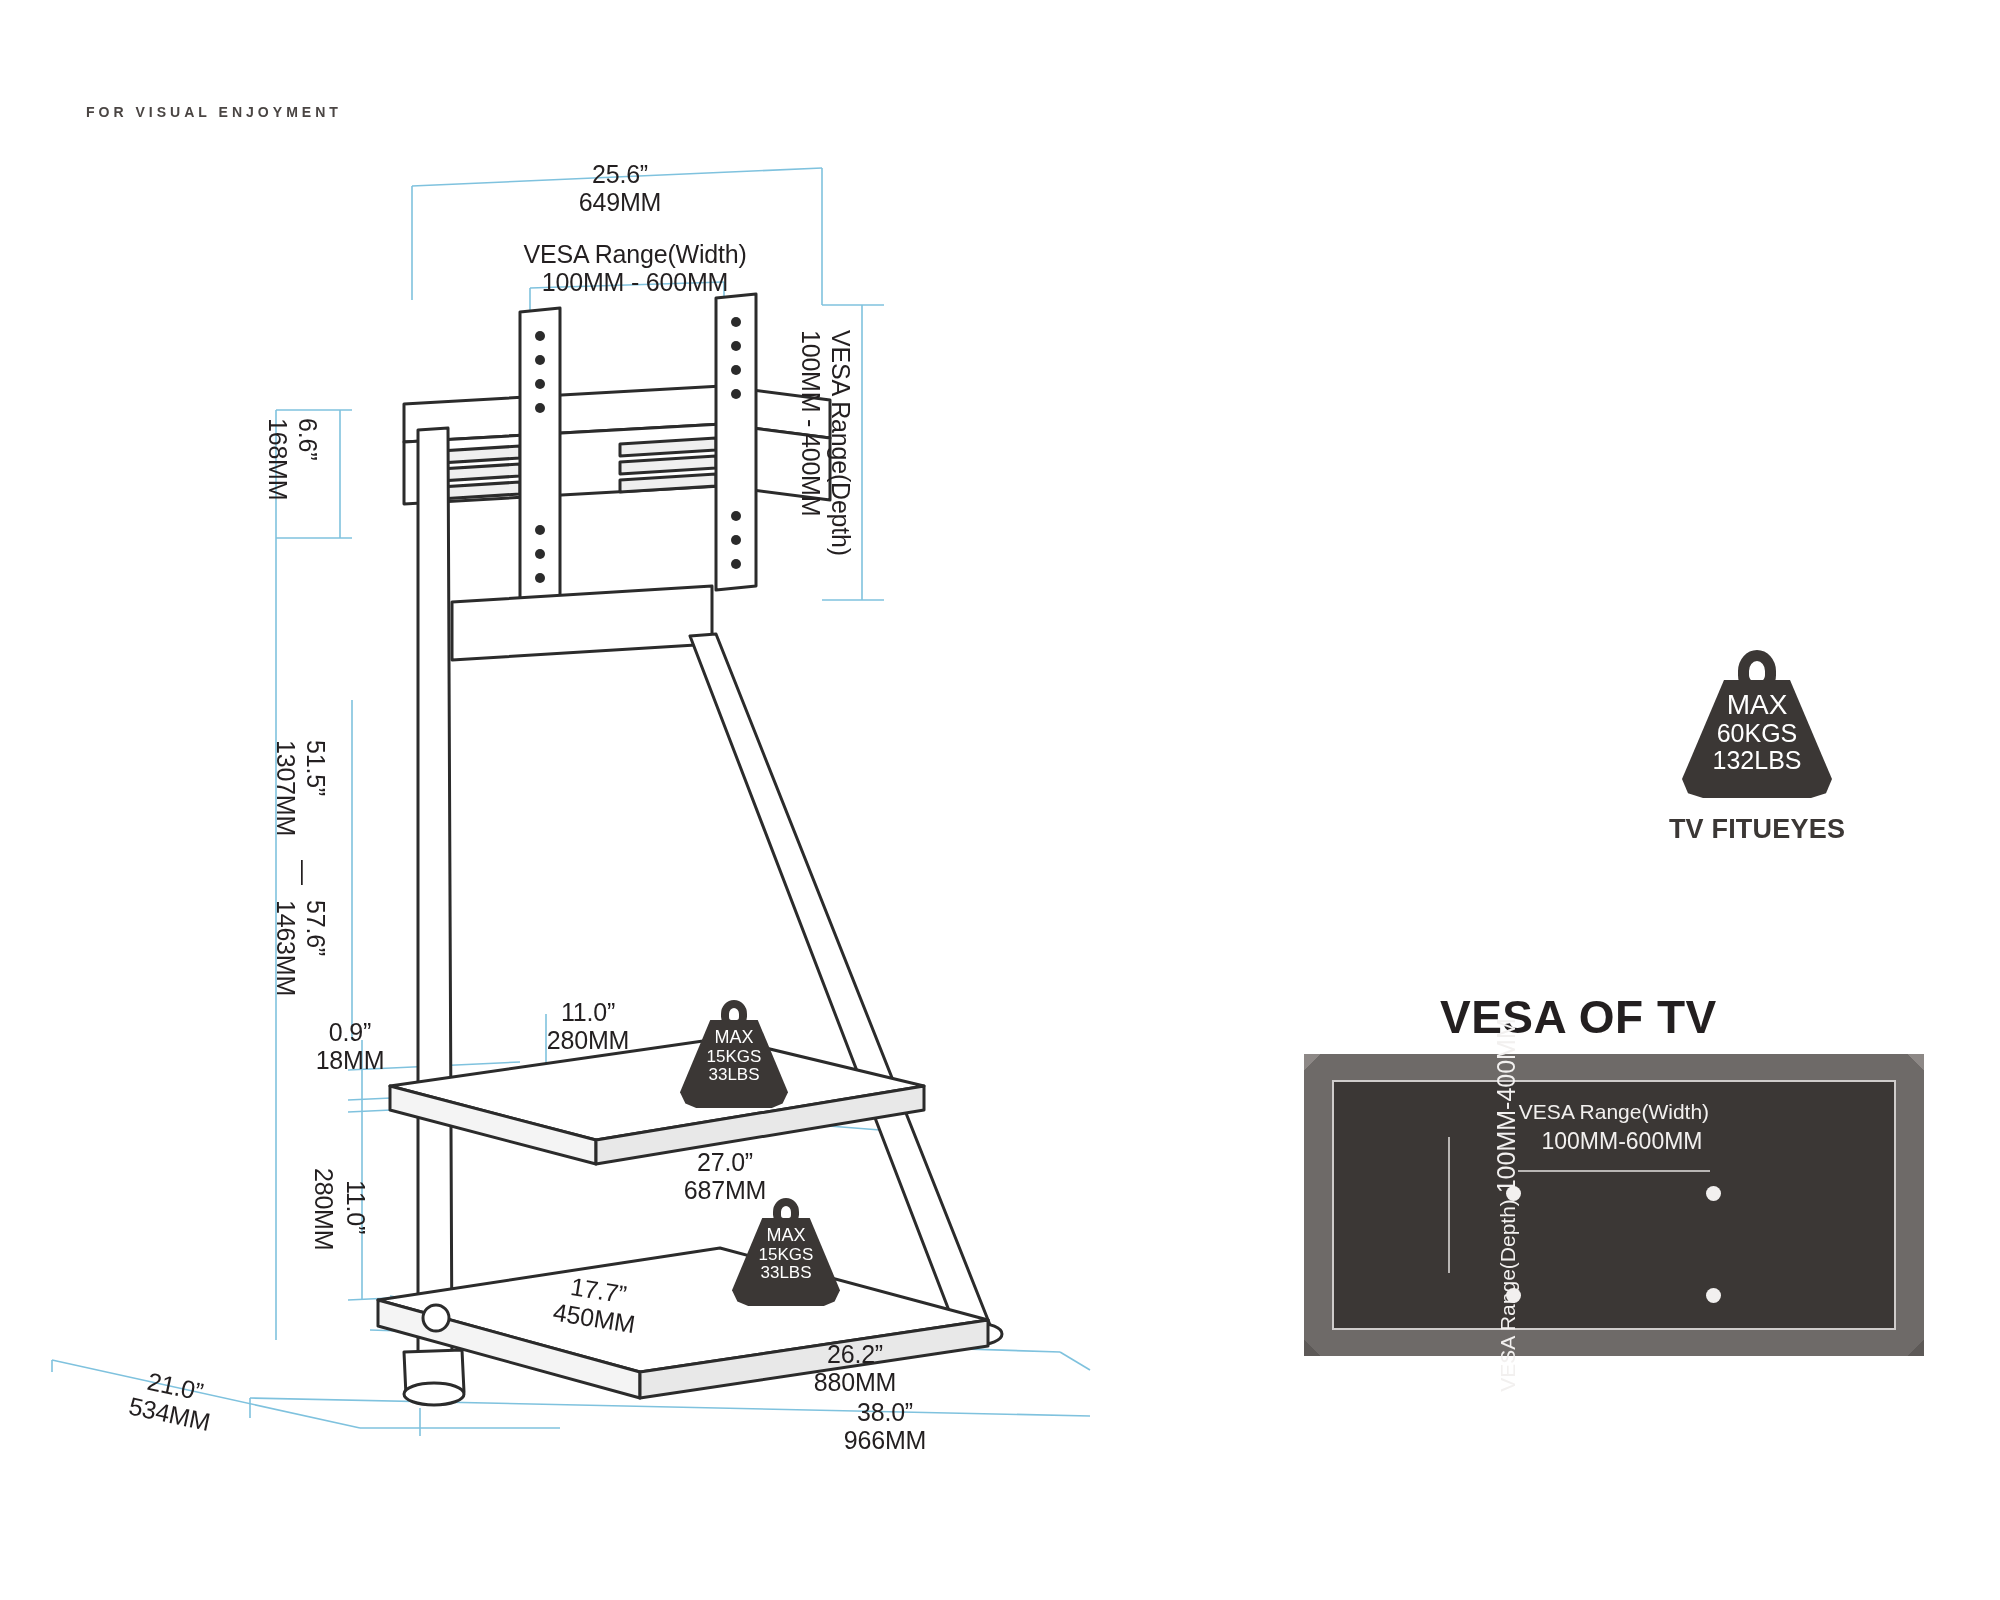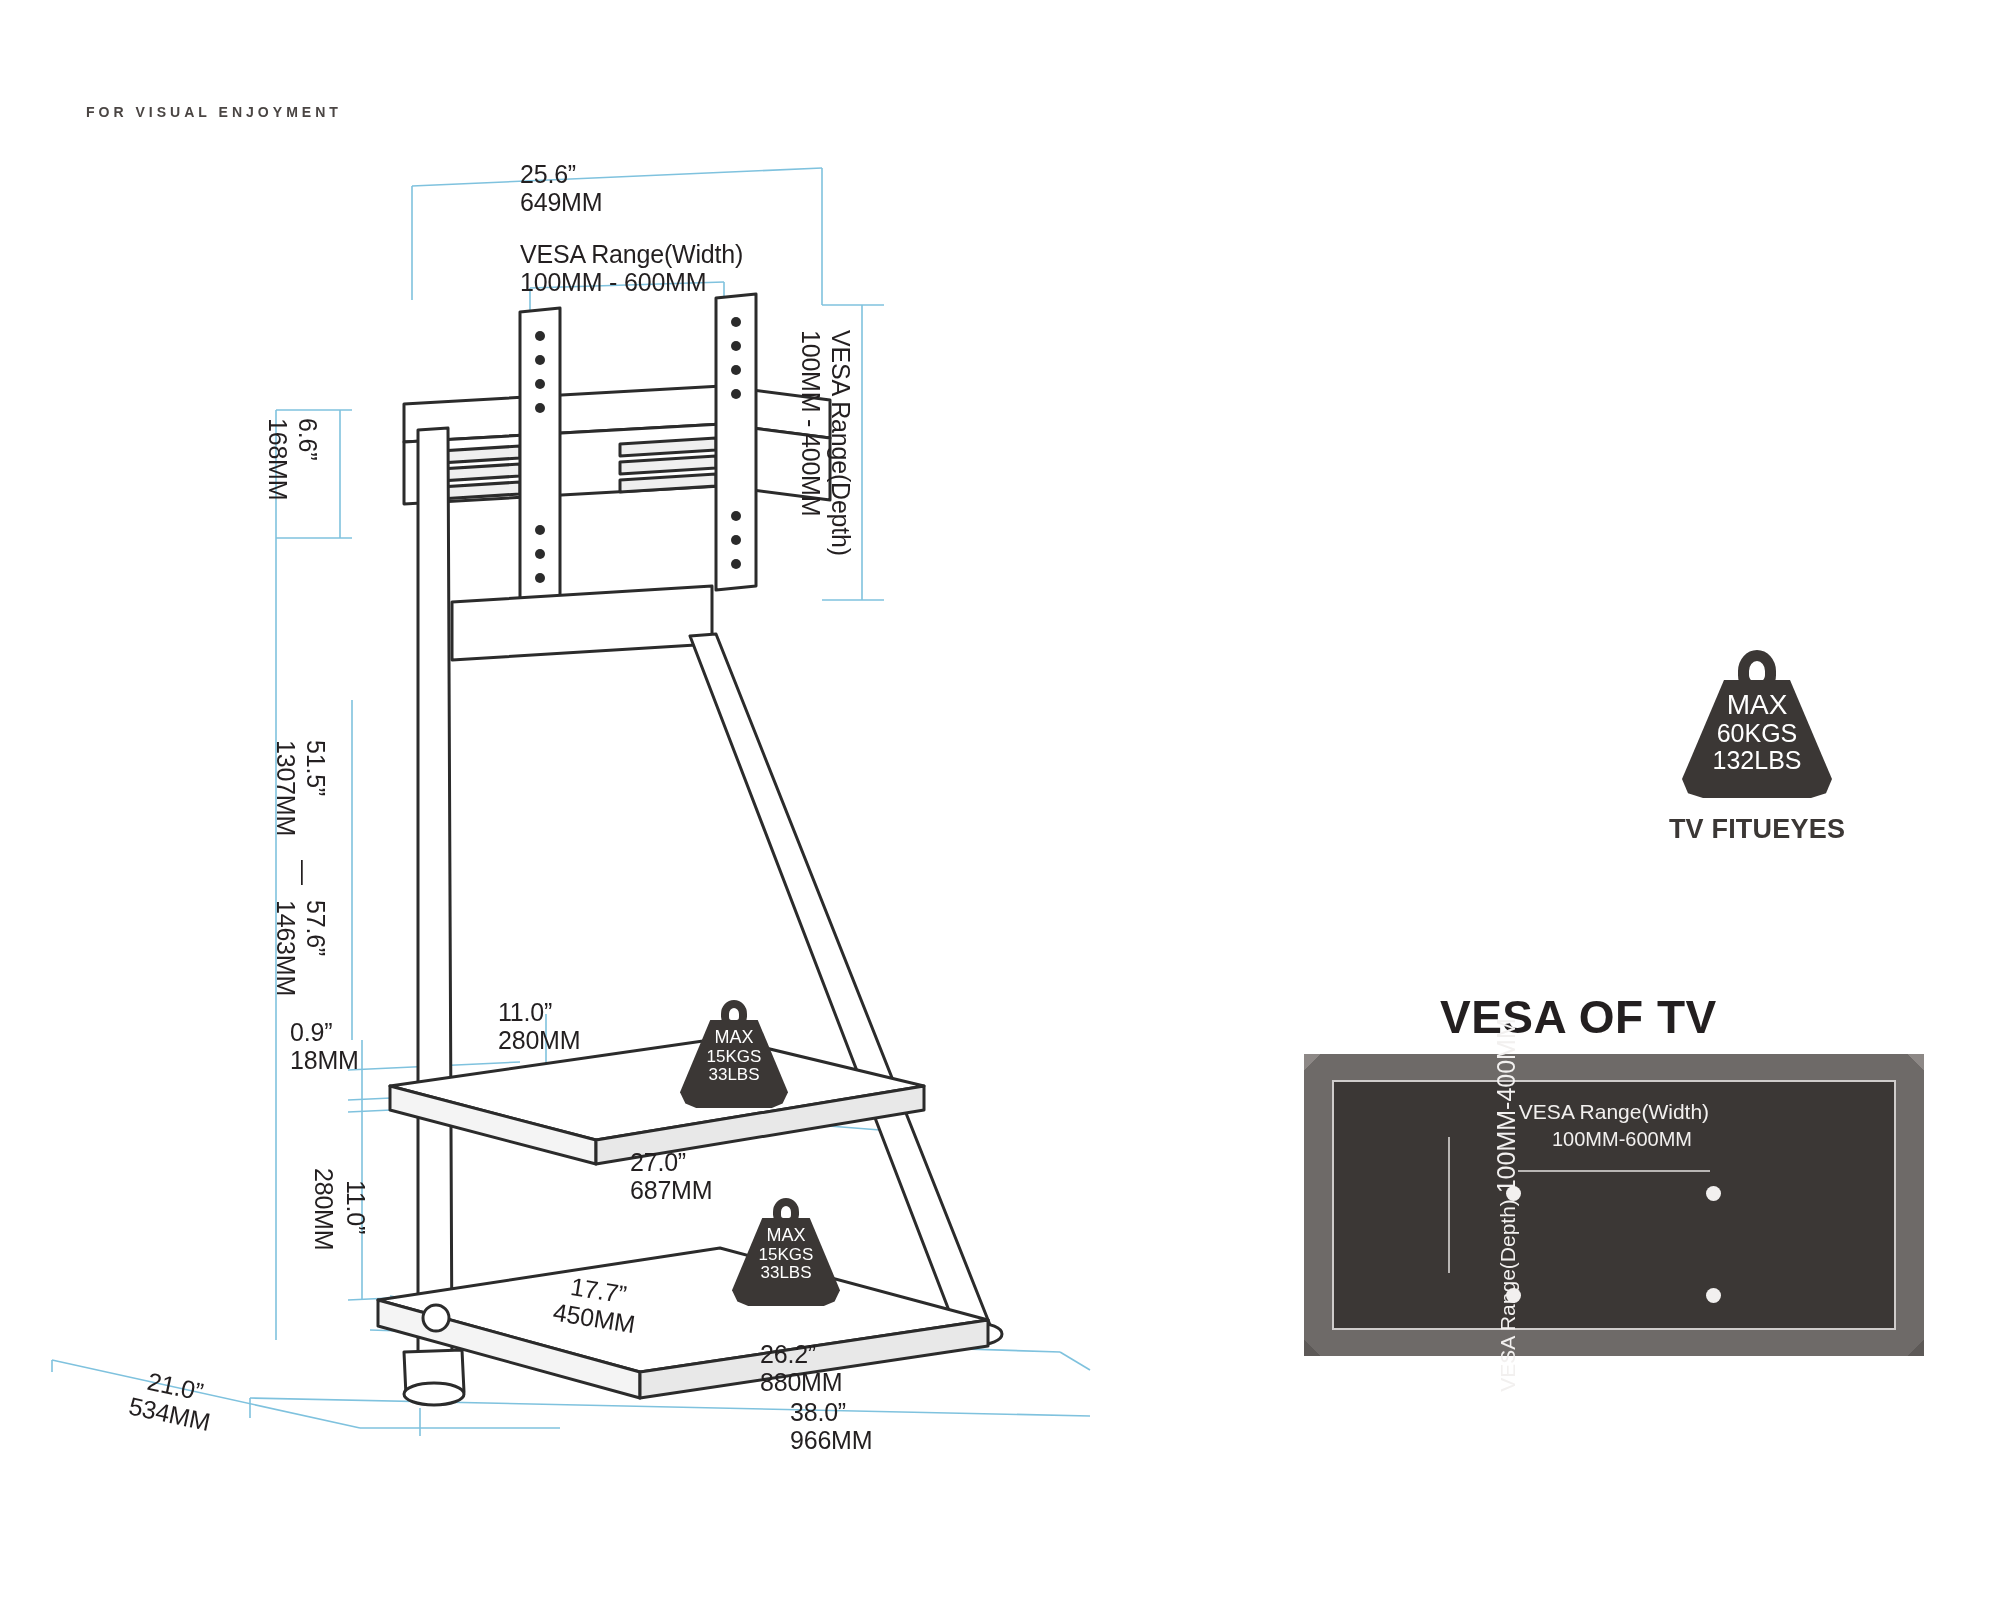--- a/index.html
+++ b/index.html
@@ -60,21 +60,21 @@
   
   .dim {
     position: absolute;
     font-family: "Liberation Sans", sans-serif;
     font-size: 25px;
     color: #231f20;
     white-space: nowrap;
     line-height: 1.12;
     letter-spacing: -0.2px;
   }
-  .dim.c { }
+  .dim.c { text-align: center; }
 
   
   .feature {
     position: absolute;
     text-align: center;
   }
   .feature-caption {
     font-size: 27px;
     font-weight: bold;
     color: #3b3735;
@@ -187,21 +187,21 @@
   .tv-back .w-label {
     position: absolute;
     left: 0;
     right: 0;
     top: 16px;
     text-align: center;
     color: #f2f0ef;
     font-size: 21px;
     line-height: 1.35;
   }
-  .tv-back .w-label .big { font-size: 20px; margin-left: 16px; }
+  .tv-back .w-label .big { font-size: 23px; margin-left: 16px; }
   .tv-back .w-rule {
     position: absolute;
     left: 50%;
     margin-left: -96px;
     top: 88px;
     width: 192px;
     height: 2px;
     background: #b9b6b4;
   }
   .tv-back .d-label {

